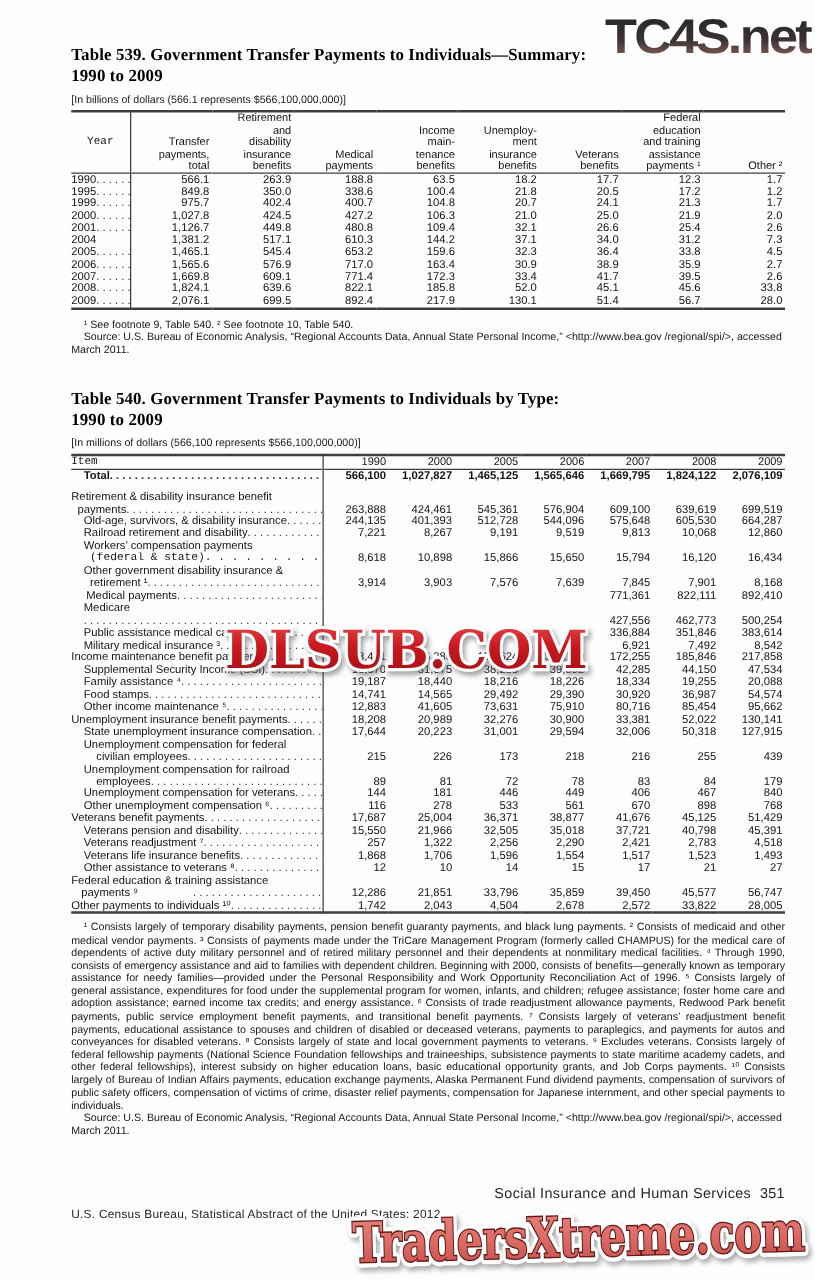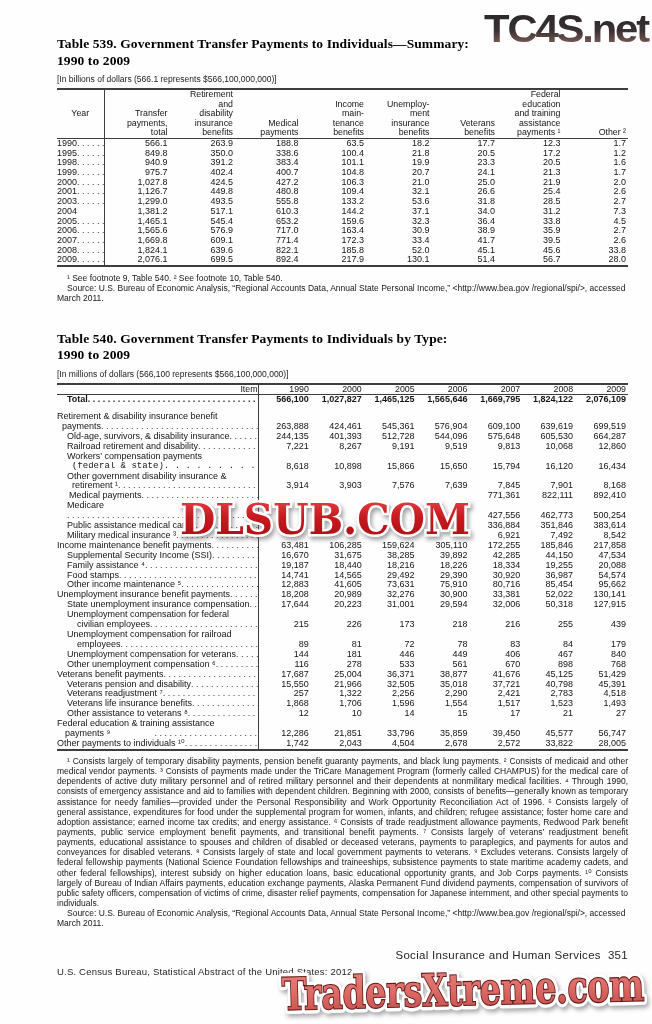--- a/index.html
+++ b/index.html
@@ -19,23 +19,23 @@
   table { border-collapse:collapse; table-layout:fixed; width:571px; margin-top:4px; }
   table { border-top:2px solid #3e3e3e; border-bottom:2px solid #3e3e3e; }
   thead tr { border-bottom:1px solid #3e3e3e; }
   th,td { font-weight:normal; font-size:9px; vertical-align:bottom; padding:0; }
   th { line-height:9.6px; font-size:8.8px; }
   td { line-height:9.7px; }
   #t540 td { line-height:9.9px; }
   .num { text-align:right; padding-right:2px; white-space:nowrap; }
   th.num div { white-space:nowrap; }
   .yearhead { text-align:center; vertical-align:middle; }
-  .itemhead { text-align:right; vertical-align:middle; }
+  .itemhead { text-align:left; vertical-align:middle; }
   td.itemcol, th.itemcol { border-right:1px solid #3e3e3e; }
-  thead th.itemcol { border-right:1px solid #3e3e3e; }
+  thead th.itemcol { border-right:1px solid #3e3e3e;font-family:Liberation Mono, monospace; }
   .lbl { display:flex; overflow:hidden; white-space:nowrap; }
   .lbl .txt { flex:0 0 auto; }
   .lbl .dots { flex:1 1 auto; overflow:hidden; color:#2a2a2a; }
   .lbl .dots::after { content:" . . . . . . . . . . . . . . . . . . . . . . . . . . . . . . . . . . . . . . . . . . . . . . . . . . . . . . . . . . . ."; }
   .lbl.nodots .dots::after { content:""; }
   tr.boldrow td { font-weight:bold; }
   tr.spacer td { height:7px; }
 
   .fn { font-size:8.5px; line-height:10.15px; text-align:justify; color:#161616; }
   .fn-539 { margin-top:6px; text-indent:10px; text-align:left; }
@@ -158,36 +158,20 @@
             <td class="num">338.6</td>
             <td class="num">100.4</td>
             <td class="num">21.8</td>
             <td class="num">20.5</td>
             <td class="num">17.2</td>
             <td class="num">1.2</td>
           </tr>
           <tr>
             <td class="itemcol">
               <div class="lbl" style="padding-left: 0px;">
-                <span class="txt">1998</span>
-                <span class="dots"></span>
-              </div>
-            </td>
-            <td class="num">940.9</td>
-            <td class="num">391.2</td>
-            <td class="num">383.4</td>
-            <td class="num">101.1</td>
-            <td class="num">19.9</td>
-            <td class="num">23.3</td>
-            <td class="num">20.5</td>
-            <td class="num">1.6</td>
-          </tr>
-          <tr>
-            <td class="itemcol">
-              <div class="lbl" style="padding-left: 0px;">
                 <span class="txt">1999</span>
                 <span class="dots"></span>
               </div>
             </td>
             <td class="num">975.7</td>
             <td class="num">402.4</td>
             <td class="num">400.7</td>
             <td class="num">104.8</td>
             <td class="num">20.7</td>
             <td class="num">24.1</td>
@@ -218,36 +202,20 @@
               </div>
             </td>
             <td class="num">1,126.7</td>
             <td class="num">449.8</td>
             <td class="num">480.8</td>
             <td class="num">109.4</td>
             <td class="num">32.1</td>
             <td class="num">26.6</td>
             <td class="num">25.4</td>
             <td class="num">2.6</td>
-          </tr>
-          <tr>
-            <td class="itemcol">
-              <div class="lbl" style="padding-left: 0px;">
-                <span class="txt">2003</span>
-                <span class="dots"></span>
-              </div>
-            </td>
-            <td class="num">1,299.0</td>
-            <td class="num">493.5</td>
-            <td class="num">555.8</td>
-            <td class="num">133.2</td>
-            <td class="num">53.6</td>
-            <td class="num">31.8</td>
-            <td class="num">28.5</td>
-            <td class="num">2.7</td>
           </tr>
           <tr>
             <td class="itemcol">
               <div class="lbl" style="padding-left: 0px; gap: 36px;">
                 <span class="txt">2004</span>
                 <span class="dots"></span>
               </div>
             </td>
             <td class="num">1,381.2</td>
             <td class="num">517.1</td>

